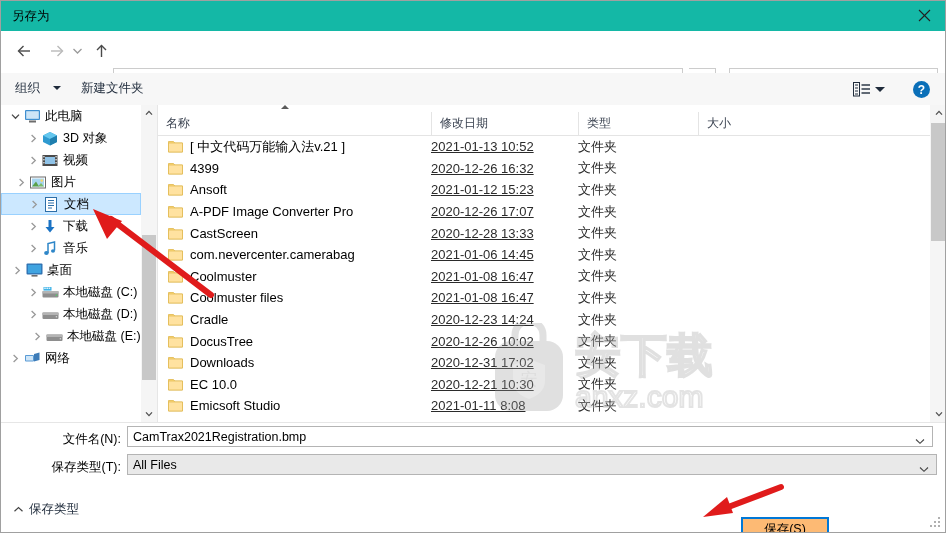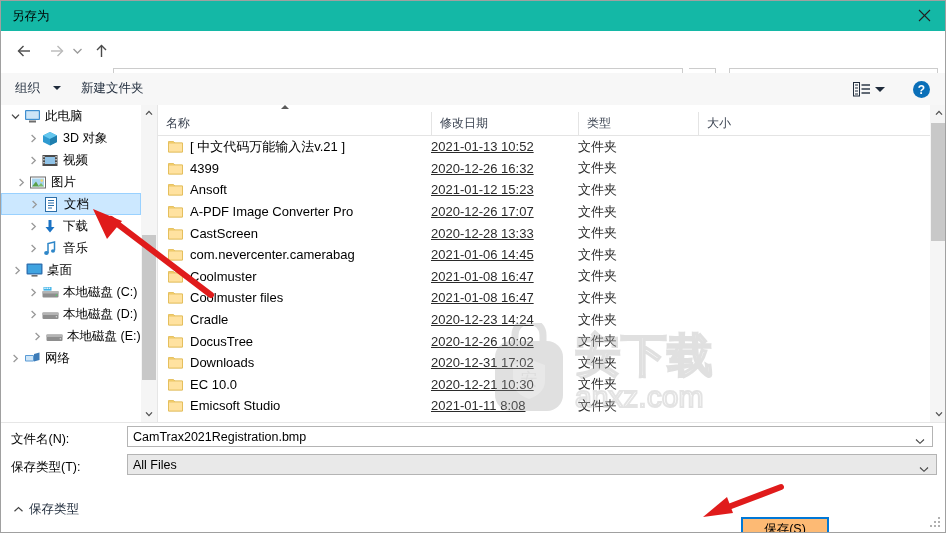--- a/index.html
+++ b/index.html
@@ -346,20 +346,21 @@
     position: absolute;
     left: 0; top: 421px;
     width: 946px; height: 112px;
     background: #ffffff;
     border-top: 1px solid #e6e6e6;
   }
   .form-label {
     position: absolute;
     font-size: 12.5px;
     color: #000;
+    text-align: right;
     width: 110px;
   }
   #lbl-filename { left: 10px; top: 430px; }
   #lbl-filetype { left: 10px; top: 458px; }
 
   #filename-field {
     position: absolute;
     left: 126px; top: 425px;
     width: 806px; height: 21px;
     border: 1px solid #b4b4b4;

